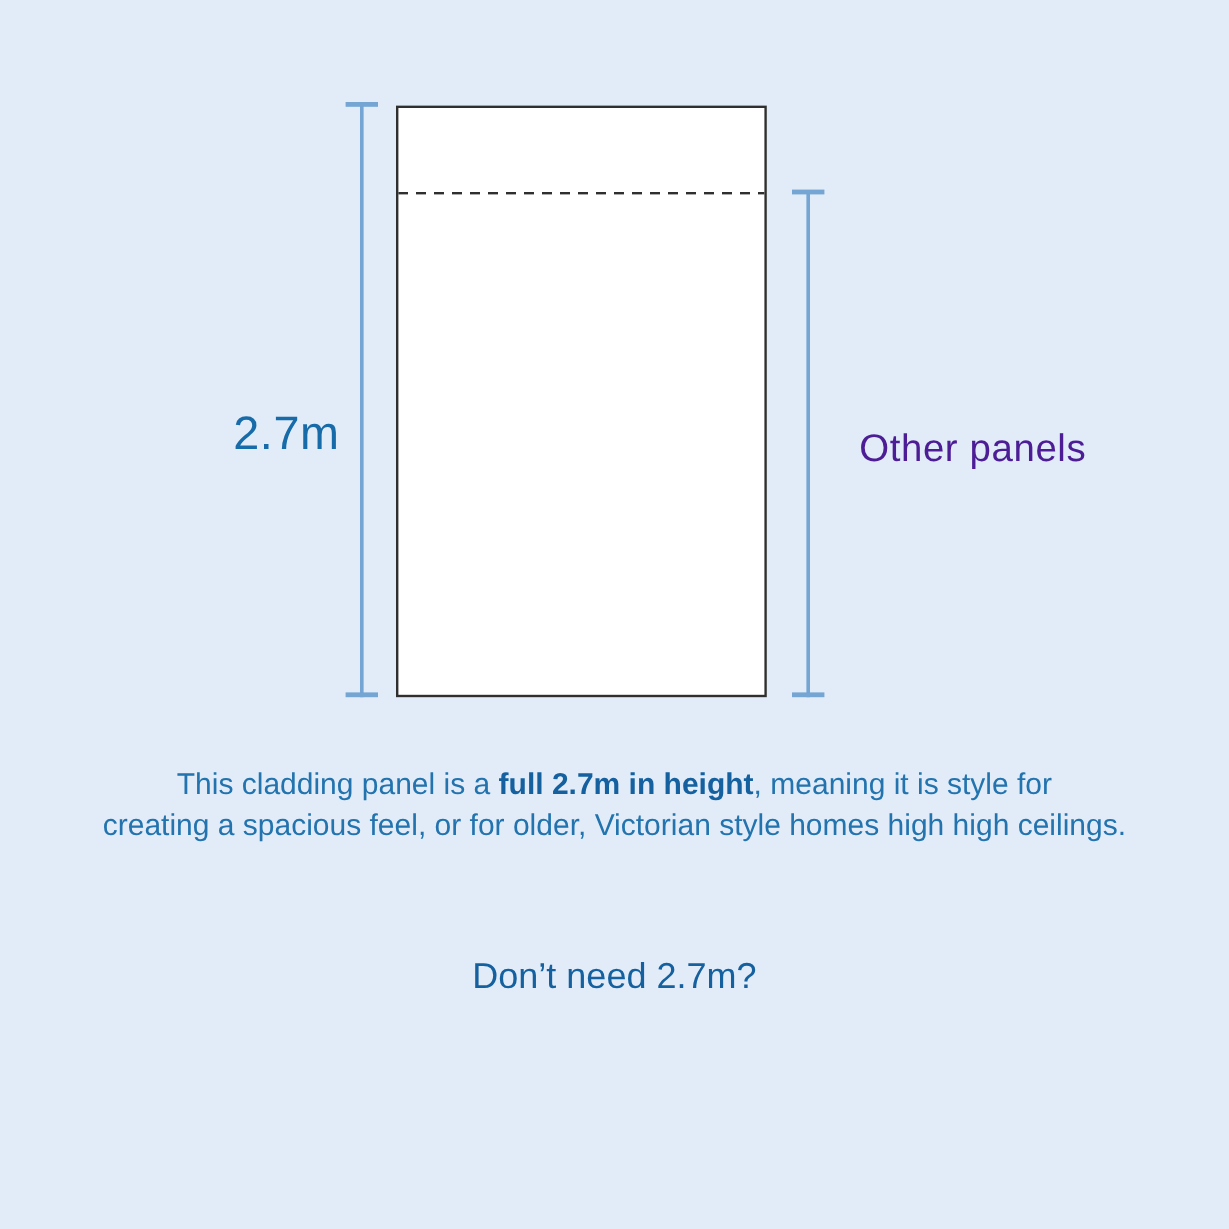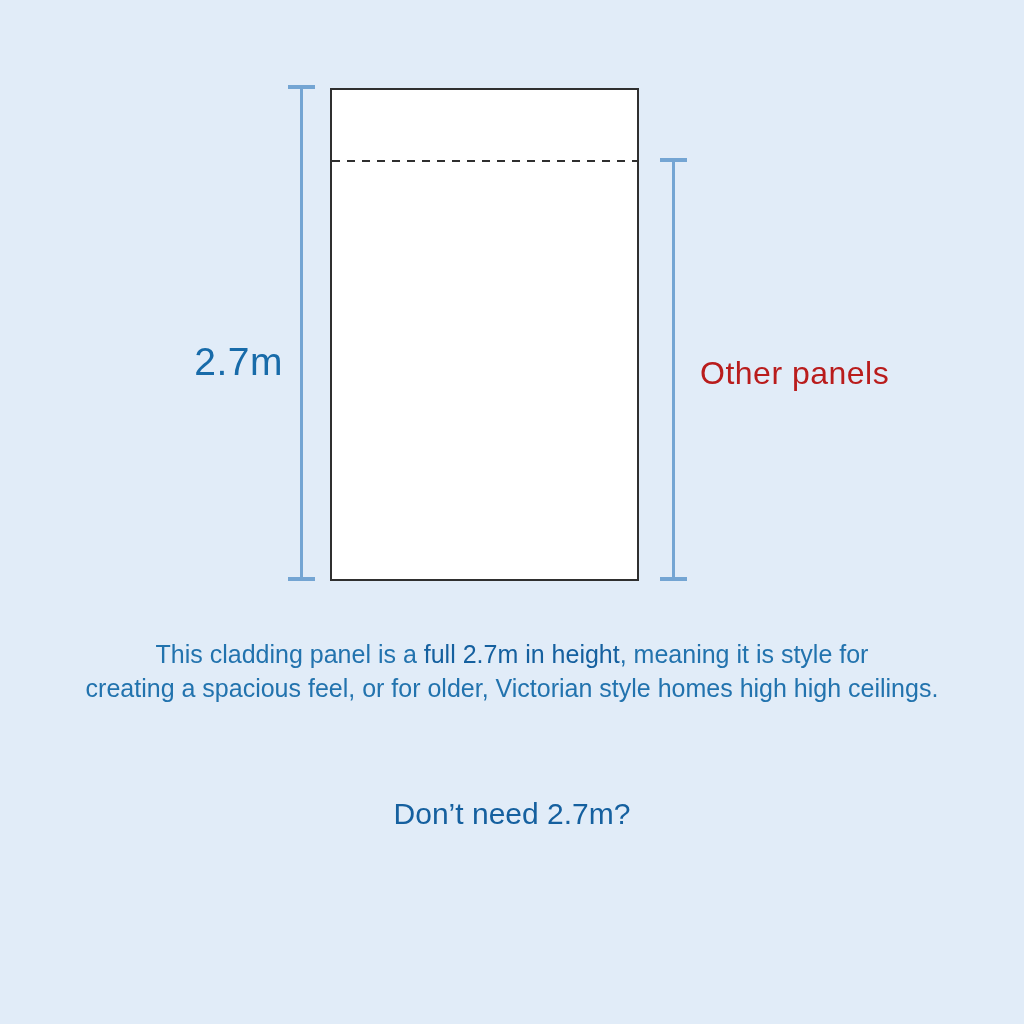--- a/index.html
+++ b/index.html
@@ -61,25 +61,25 @@
     top: 342px;
     width: 283px;
     text-align: right;
     font-size: 39px;
     line-height: 40px;
     color: #186ba9;
     letter-spacing: 0.5px;
   }
   .other-panels-label {
     position: absolute;
-    left: 700px;
+    left: 716px;
     top: 355px;
     font-size: 32px;
     line-height: 36px;
-    color: #b91c1c;
+    color: #4c1d95;
     letter-spacing: 0.5px;
   }
   
   .caption {
     position: absolute;
     left: 0;
     width: 1024px;
     text-align: center;
     color: #2273ae;
   }
@@ -97,21 +97,21 @@
     line-height: 36px;
     font-weight: normal;
     color: #15609f;
   }
   #paragraph-2 {
     top: 866px;
     font-size: 25px;
     line-height: 36px;
   }
   .bold {
-    font-weight: normal;
+    font-weight: bold;
     color: #15609f;
   }
 </style>
 </head>
 <body>
 
 <div class="canvas">
 
   <div class="panel-rect">
     <div class="cut-line"></div>

